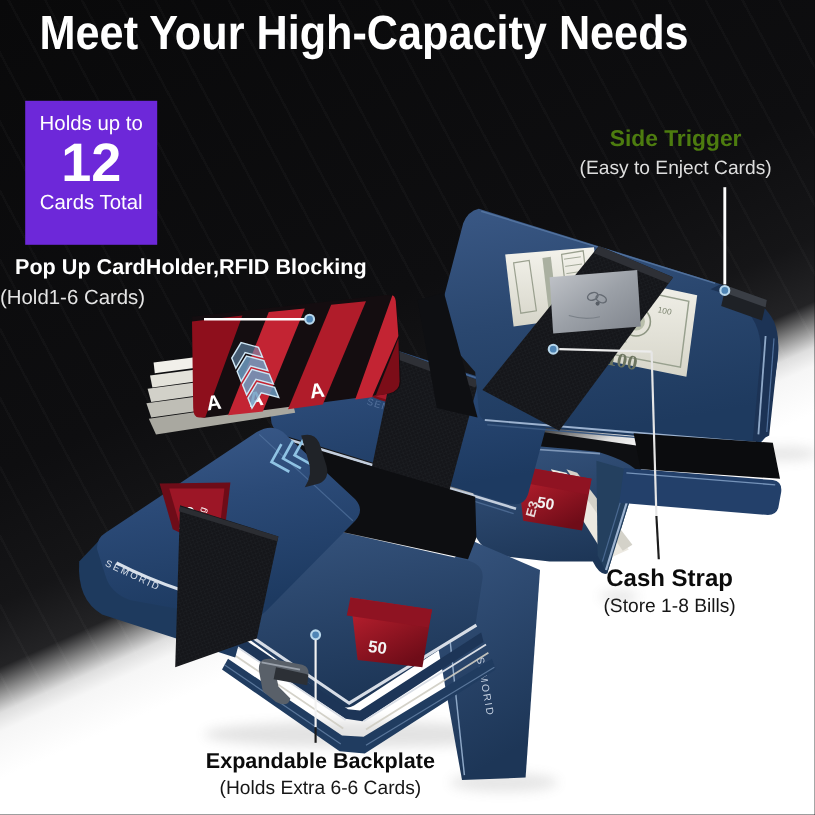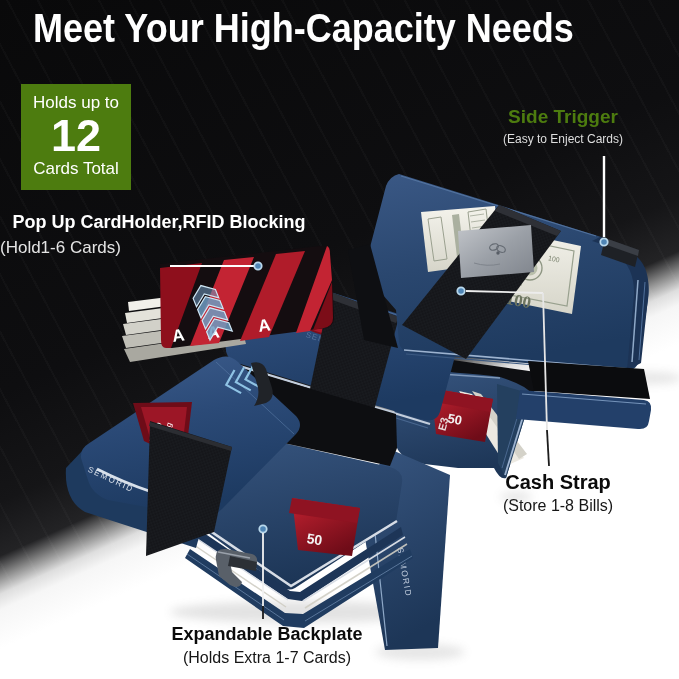--- a/index.html
+++ b/index.html
@@ -11,41 +11,41 @@
 <body>
 
 <div class="abs" style="left:0;top:0;width:679px;height:679px;
   background:linear-gradient(155.8deg,#09090a 0%,#0e0e10 40%,#151517 51%,#232325 56.5%,#8a8a8a 58.6%,#dedede 60.4%,#f6f6f6 62%,#ffffff 66%);"></div>
 
 <div class="abs" style="left:0;top:0;width:679px;height:679px;
   background:repeating-linear-gradient(62deg,rgba(255,255,255,0.022) 0 2px,rgba(255,255,255,0) 2px 27px);"></div>
 
 <div class="abs" style="left:33px;top:6px;color:#ffffff;font-size:40px;font-weight:bold;white-space:nowrap;transform:scale(0.90,1);transform-origin:left top;">Meet Your High-Capacity Needs</div>
 
-<div class="abs" style="left:21px;top:84px;width:110px;height:106px;background:#4d7c0f;color:#fff;text-align:center;">
+<div class="abs" style="left:21px;top:84px;width:110px;height:120px;background:#6d28d9;color:#fff;text-align:center;">
   <div style="font-size:17px;margin-top:9px;">Holds up to</div>
   <div style="font-size:45px;font-weight:bold;line-height:45px;">12</div>
   <div style="font-size:17px;margin-top:1px;">Cards Total</div>
 </div>
 
 <div class="abs" style="left:0px;top:212px;width:318px;text-align:center;color:#ffffff;font-size:18px;font-weight:bold;white-space:nowrap;">Pop Up CardHolder,RFID Blocking</div>
 
 <div class="abs" style="left:0px;top:238px;width:318px;color:#e4e4e4;font-size:17px;">(Hold1-6 Cards)</div>
 
 <div class="abs" style="left:448px;top:106px;width:230px;text-align:center;color:#4d7c0f;font-size:19px;font-weight:bold;">Side Trigger</div>
 
-<div class="abs" style="left:448px;top:132px;width:230px;text-align:center;color:#dedede;font-size:12px;">(Easy to Enject Cards)</div>
+<div class="abs" style="left:448px;top:132px;width:230px;text-align:center;color:#dedede;font-size:16px;">(Easy to Enject Cards)</div>
 
 <div class="abs" style="left:460px;top:471px;width:196px;text-align:center;color:#0b0b0b;font-size:20px;font-weight:bold;">Cash Strap</div>
 
 <div class="abs" style="left:460px;top:497px;width:196px;text-align:center;color:#161616;font-size:16px;">(Store 1-8 Bills)</div>
 
 <div class="abs" style="left:156px;top:624px;width:222px;text-align:center;color:#0b0b0b;font-size:18px;font-weight:bold;">Expandable Backplate</div>
 
-<div class="abs" style="left:156px;top:649px;width:222px;text-align:center;color:#161616;font-size:16px;">(Holds Extra 1-7 Cards)</div>
+<div class="abs" style="left:156px;top:649px;width:222px;text-align:center;color:#161616;font-size:16px;">(Holds Extra 6-6 Cards)</div>
 
 <svg class="abs" style="left:0;top:0;" width="679" height="679" viewBox="0 0 679 679">
 <defs>
   <linearGradient id="plate1" x1="0" y1="0" x2="0.25" y2="1">
     <stop offset="0" stop-color="#3c5c8c"></stop>
         <stop offset="0.45" stop-color="#2b4a77"></stop>
         <stop offset="1" stop-color="#1d3a61"></stop>
   </linearGradient>
   <linearGradient id="plate2" x1="0" y1="0" x2="0.25" y2="1">
     <stop offset="0" stop-color="#37557f"></stop>

